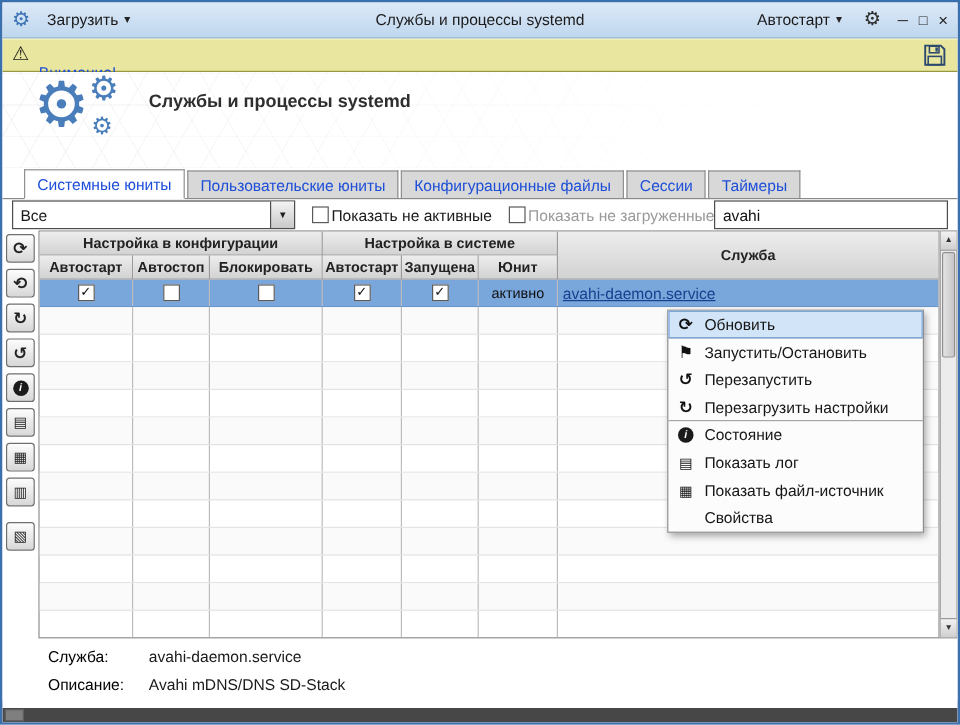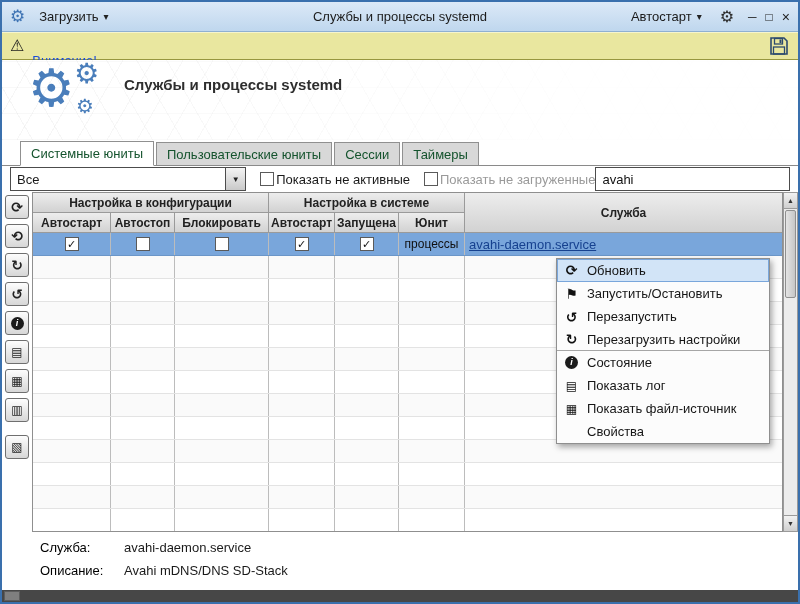--- a/index.html
+++ b/index.html
@@ -36,21 +36,21 @@
   .logo { position:absolute; left:26px; top:6px; width:92px; height:70px; color:#4a7ebb; }
   .logo .g1 { position:absolute; left:0; top:-4px; font-size:52px; line-height:1; }
   .logo .g2 { position:absolute; left:46px; top:-6px; font-size:28px; line-height:1; }
   .logo .g3 { position:absolute; left:48px; top:30px; font-size:20px; line-height:1; }
   .hero-text { position:absolute; left:122px; top:16px; }
   .hero-title { font-size:15px; font-weight:bold; color:#2e2e2e; }
   .hero-sub { font-size:13px; font-weight:bold; color:#3a3a3a; margin-top:12px; }
 
   
   .tabbar { position:relative; height:26px; padding-left:18px; border-bottom:1px solid #8a8a8a; display:flex; align-items:flex-end; background:#ffffff; }
-  .tab { display:inline-flex; align-items:center; height:23px; padding:0 10px; margin-right:2px; background:#d8d8d8; border:1px solid #909090; border-bottom:none; font-size:13px; color:#14532d; position:relative; cursor:default; }
+  .tab { display:inline-flex; align-items:center; height:23px; padding:0 10px; margin-right:2px; background:#d8d8d8; border:1px solid #909090; border-bottom:none; font-size:13px; color:#1d4ed8; position:relative; cursor:default; }
   .tab.active { background:#ffffff; height:25px; margin-bottom:-1px; border-bottom:1px solid #ffffff; z-index:2; }
 
   
   .filterbar { height:26px; display:flex; align-items:center; padding:0 8px; background:#ffffff; }
   .select { width:238px; height:24px; border:1px solid #4c4c4c; background:#ffffff; display:flex; align-items:stretch; }
   .select-value { flex:1; display:flex; align-items:center; padding:0 6px; font-size:13px; }
   .select-arrow { width:20px; display:flex; align-items:center; justify-content:center; background:linear-gradient(#f4f4f4,#c9c9c9); border-left:1px solid #4c4c4c; font-size:8px; color:#222; }
   .cbgroup { display:flex; align-items:center; margin-left:14px; gap:2px; }
   .cb { width:14px; height:14px; border:1px solid #5a5a5a; background:#ffffff; display:inline-flex; align-items:center; justify-content:center; font-size:11px; color:#111; line-height:1; }
   .cb-label { font-size:13px; color:#1a1a1a; white-space:nowrap; }
@@ -160,20 +160,23 @@
   </div>
 
   <div class="tabbar">
     <div class="tab active">
         <span>Системные юниты</span>
       </div>
     <div class="tab">
         <span>Пользовательские юниты</span>
       </div>
     <div class="tab">
+        <span>Конфигурационные файлы</span>
+      </div>
+    <div class="tab">
         <span>Сессии</span>
       </div>
     <div class="tab">
         <span>Таймеры</span>
       </div>
   </div>
 
   <div class="filterbar">
     <div class="select">
       <span class="select-value">Все</span>
@@ -245,21 +248,21 @@
         <div class="td">
             <span class="cb"></span>
           </div>
         <div class="td">
             <span class="cb checked">✓</span>
           </div>
         <div class="td">
             <span class="cb checked">✓</span>
           </div>
         <div class="td">
-            <span class="unit-state">процессы</span>
+            <span class="unit-state">активно</span>
           </div>
         <div class="td last svc">
             <span class="svc-link">avahi-daemon.service</span>
           </div>
       </div>
 
       <div class="trow e">
           <div class="td"></div>
           <div class="td"></div>
           <div class="td"></div>

